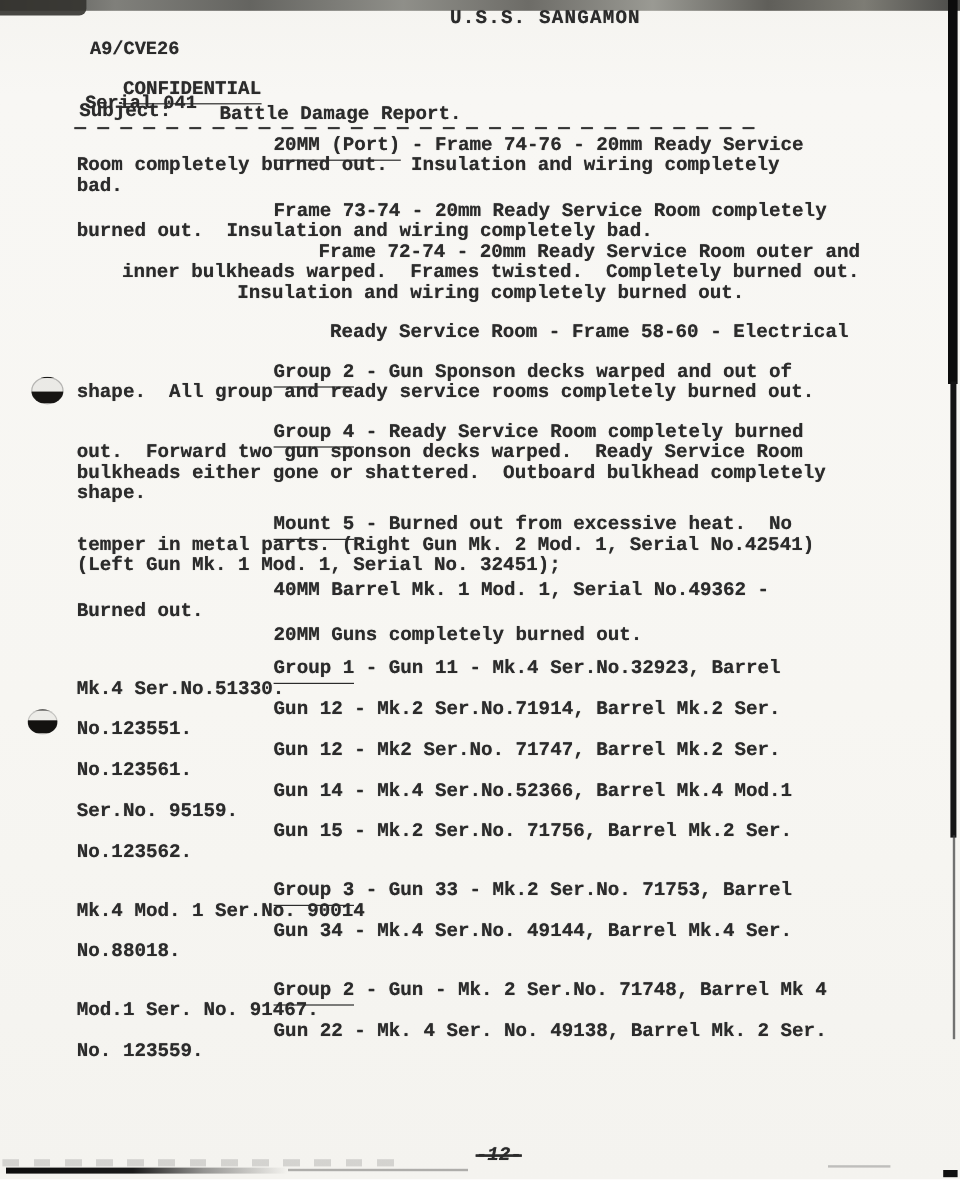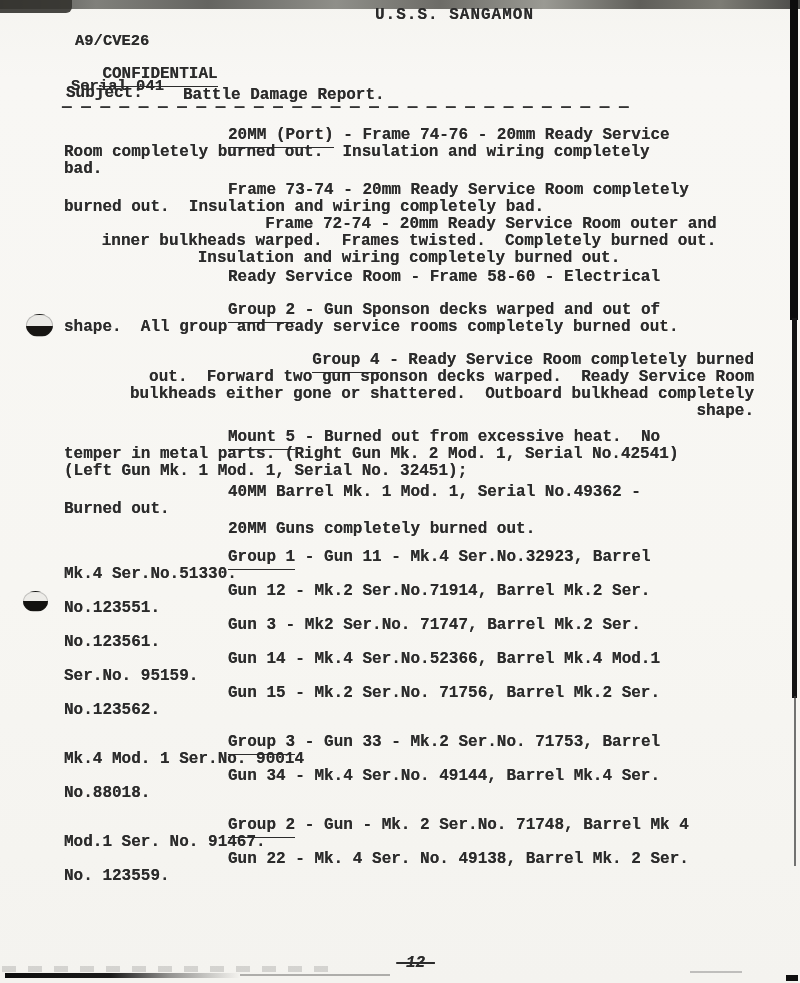--- a/index.html
+++ b/index.html
@@ -20,21 +20,21 @@
   .u{border-bottom:1.6px solid #2b2b2b;padding-bottom:3px;}
   .block{margin:0;}
   
   .hdr-id{left:71px;top:4px;font-size:15.5px;line-height:15px;}
   .hdr-id .l1{margin-left:4px;}
   .ship{left:333px;top:6px;letter-spacing:1px;margin-left:42px;}
   .classif{left:64px;top:47px;}
   .subject-label{left:66px;top:84px;}
   .subject-value{left:183px;top:86px;text-align:center;}
   .sep{left:62px;top:98px;letter-spacing:0;color:#333;}
-  .doc{position:absolute;left:64px;top:127px;width:690px;font-family:Liberation Mono, monospace;}
+  .doc{position:absolute;left:64px;top:113px;width:690px;font-family:Liberation Mono, monospace;}
   .pageno{left:358px;top:936px;}
   .strike{text-decoration:line-through;text-decoration-thickness:2px;font-style:italic;}
   
   .top-band{
     position:absolute;left:0;top:0;right:0;height:9px;
     background:linear-gradient(90deg,#2f2f2d 0%,#6b6b66 12%,#4b4b47 26%,#7d7d77 42%,#55544f 55%,#8a8a83 68%,#45443f 80%,#68675f 90%,#2c2c2a 100%);
     opacity:.85;
   }
   .top-corner{position:absolute;left:0;top:0;width:72px;height:13px;background:#34332f;opacity:.9;border-bottom-right-radius:6px;}
   .right-strip-a{position:absolute;left:790px;top:0;width:8px;height:320px;background:#0c0c0c;}
@@ -97,28 +97,28 @@
       </div>
       <div class="block" style="margin-top: 4px;">
         <div class="line in"><span>Frame 73-74 - 20mm Ready Service Room completely</span></div>
         <div class="line"><span>burned out.  Insulation and wiring completely bad.</span></div>
       </div>
       <div class="block" style="margin-top: 0px; text-align: center;">
         <div class="line in"><span>Frame 72-74 - 20mm Ready Service Room outer and</span></div>
         <div class="line"><span>inner bulkheads warped.  Frames twisted.  Completely burned out.</span></div>
         <div class="line"><span>Insulation and wiring completely burned out.</span></div>
       </div>
-      <div class="block" style="margin-top: 2px;">
+      <div class="block" style="margin-top: 16px; text-align: center;">
         <div class="line in"><span>Ready Service Room - Frame 58-60 - Electrical</span></div>
       </div>
       <div class="block" style="margin-top: 16px;">
         <div class="line in"><span class="u">Group 2</span><span> - Gun Sponson decks warped and out of</span></div>
         <div class="line"><span>shape.  All group and ready service rooms completely burned out.</span></div>
       </div>
-      <div class="block" style="margin-top: 16px; text-align: right;">
+      <div class="block" style="margin-top: 16px;">
         <div class="line in"><span class="u">Group 4</span><span> - Ready Service Room completely burned</span></div>
         <div class="line"><span>out.  Forward two gun sponson decks warped.  Ready Service Room</span></div>
         <div class="line"><span>bulkheads either gone or shattered.  Outboard bulkhead completely</span></div>
         <div class="line"><span>shape.</span></div>
       </div>
       <div class="block" style="margin-top: 9px;">
         <div class="line in"><span class="u">Mount 5</span><span> - Burned out from excessive heat.  No</span></div>
         <div class="line"><span>temper in metal parts. (Right Gun Mk. 2 Mod. 1, Serial No.42541)</span></div>
         <div class="line"><span>(Left Gun Mk. 1 Mod. 1, Serial No. 32451);</span></div>
       </div>
@@ -127,21 +127,21 @@
         <div class="line"><span>Burned out.</span></div>
       </div>
       <div class="block" style="margin-top: 3px;">
         <div class="line in"><span>20MM Guns completely burned out.</span></div>
       </div>
       <div class="block" style="margin-top: 11px;">
         <div class="line in"><span class="u">Group 1</span><span> - Gun 11 - Mk.4 Ser.No.32923, Barrel</span></div>
         <div class="line"><span>Mk.4 Ser.No.51330.</span></div>
         <div class="line in"><span>Gun 12 - Mk.2 Ser.No.71914, Barrel Mk.2 Ser.</span></div>
         <div class="line"><span>No.123551.</span></div>
-        <div class="line in"><span>Gun 3 - Mk2 Ser.No. 71747, Barrel Mk.2 Ser.</span></div>
+        <div class="line in"><span>Gun 12 - Mk2 Ser.No. 71747, Barrel Mk.2 Ser.</span></div>
         <div class="line"><span>No.123561.</span></div>
         <div class="line in"><span>Gun 14 - Mk.4 Ser.No.52366, Barrel Mk.4 Mod.1</span></div>
         <div class="line"><span>Ser.No. 95159.</span></div>
         <div class="line in"><span>Gun 15 - Mk.2 Ser.No. 71756, Barrel Mk.2 Ser.</span></div>
         <div class="line"><span>No.123562.</span></div>
       </div>
       <div class="block" style="margin-top: 15px;">
         <div class="line in"><span class="u">Group 3</span><span> - Gun 33 - Mk.2 Ser.No. 71753, Barrel</span></div>
         <div class="line"><span>Mk.4 Mod. 1 Ser.No. 90014</span></div>
         <div class="line in"><span>Gun 34 - Mk.4 Ser.No. 49144, Barrel Mk.4 Ser.</span></div>

